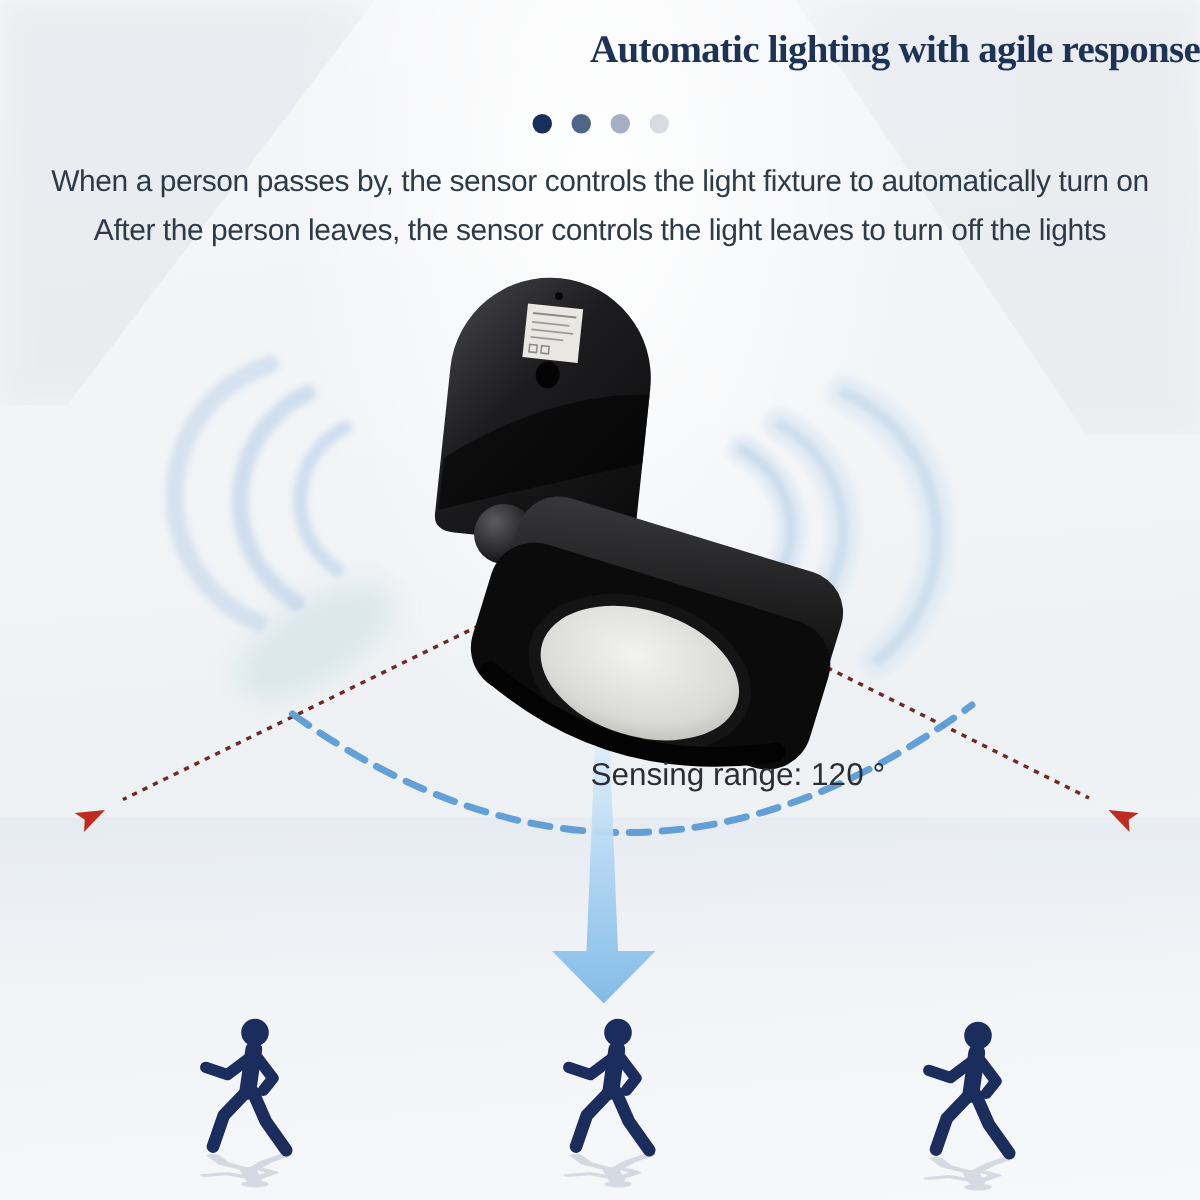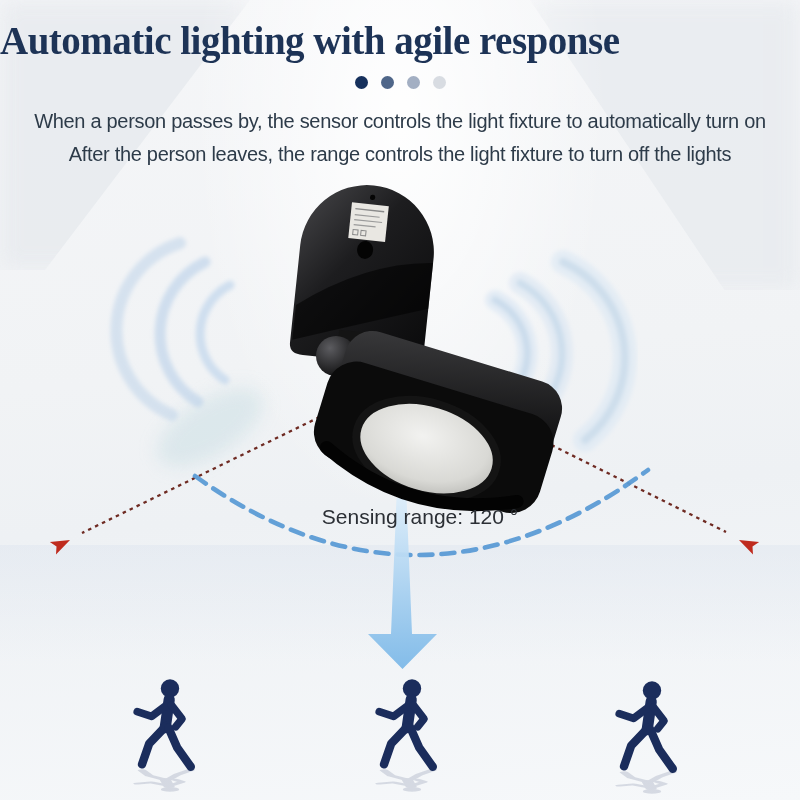--- a/index.html
+++ b/index.html
@@ -5,34 +5,34 @@
   html,body{margin:0;padding:0;}
   body{width:800px;height:800px;overflow:hidden;font-family:"Liberation Sans","DejaVu Sans",sans-serif;}
   .stage{position:relative;width:800px;height:800px;background:linear-gradient(175deg,#f5f6f8 0%,#f1f3f5 45%,#eef1f4 62%,#f6f8fa 100%);overflow:hidden;}
   .bg-el{position:absolute;pointer-events:none;}
   .chev-l{left:0;top:0;width:250px;height:270px;background:#e7eaee;clip-path:polygon(0 0,100% 0,18% 100%,0 100%);filter:blur(10px);opacity:.8;}
   .chev-r{right:0;top:0;width:270px;height:290px;background:#e8ebef;clip-path:polygon(0 0,100% 0,100% 100%,72% 100%);filter:blur(10px);opacity:.8;}
   .glow-c{left:190px;top:0;width:420px;height:520px;background:radial-gradient(ellipse at 50% 22%,rgba(255,255,255,.95),rgba(255,255,255,0) 70%);}
   .floorband{left:0;top:545px;width:800px;height:120px;background:linear-gradient(180deg,rgba(219,227,238,.40),rgba(246,248,250,.05));}
   .wisp{left:150px;top:400px;width:120px;height:55px;background:rgba(140,190,200,.20);border-radius:50%;transform:rotate(-32deg);filter:blur(9px);}
 
-  .headline{position:absolute;top:18px;left:0;width:800px;text-align:left;margin:0;
-    font-family:"Liberation Serif","DejaVu Serif",serif;font-weight:700;font-size:39px;
+  .headline{position:absolute;top:18px;left:0;width:800px;text-align:right;margin:0;
+    font-family:"Liberation Serif","DejaVu Serif",serif;font-weight:700;font-size:26px;
     letter-spacing:-0.5px;color:#1d3356;}
   .dots{position:absolute;top:76px;left:0;width:800px;display:flex;justify-content:center;gap:13px;}
   .dot{width:13px;height:13px;border-radius:50%;}
 
   .desc{position:absolute;left:0;width:800px;text-align:center;margin:0;
     font-size:20px;letter-spacing:-0.3px;color:#2d3b49;font-weight:400;}
   .desc.l1{top:110px;}
   .desc.l2{top:143px;}
 
   .art{position:absolute;left:0;top:0;width:800px;height:800px;}
 
-  .range-label{position:absolute;left:250px;top:505px;width:340px;text-align:center;
+  .range-label{position:absolute;left:250px;top:505px;width:340px;text-align:right;
     font-size:21px;color:#2b2f35;}
   .distance-label{position:absolute;left:429px;top:595px;font-size:21px;color:#2b2f35;}
 </style>
 </head>
 <body>
 
 <div class="stage">
 
   <div class="bg-el chev-l"></div>
   <div class="bg-el chev-r"></div>
@@ -148,17 +148,17 @@
   <h1 class="headline">Automatic lighting with agile response</h1>
 
   <div class="dots">
     <span class="dot" style="background-color: rgb(22, 48, 92);"></span>
     <span class="dot" style="background-color: rgb(79, 102, 137);"></span>
     <span class="dot" style="background-color: rgb(163, 175, 195);"></span>
     <span class="dot" style="background-color: rgb(216, 220, 226);"></span>
   </div>
 
   <p class="desc l1">When a person passes by, the sensor controls the light fixture to automatically turn on</p>
-  <p class="desc l2">After the person leaves, the range controls the light fixture to turn off the lights</p>
+  <p class="desc l2">After the person leaves, the sensor controls the light leaves to turn off the lights</p>
 
   <div class="range-label">Sensing range: 120 °</div>
 
 </div>
 
 </body></html>

